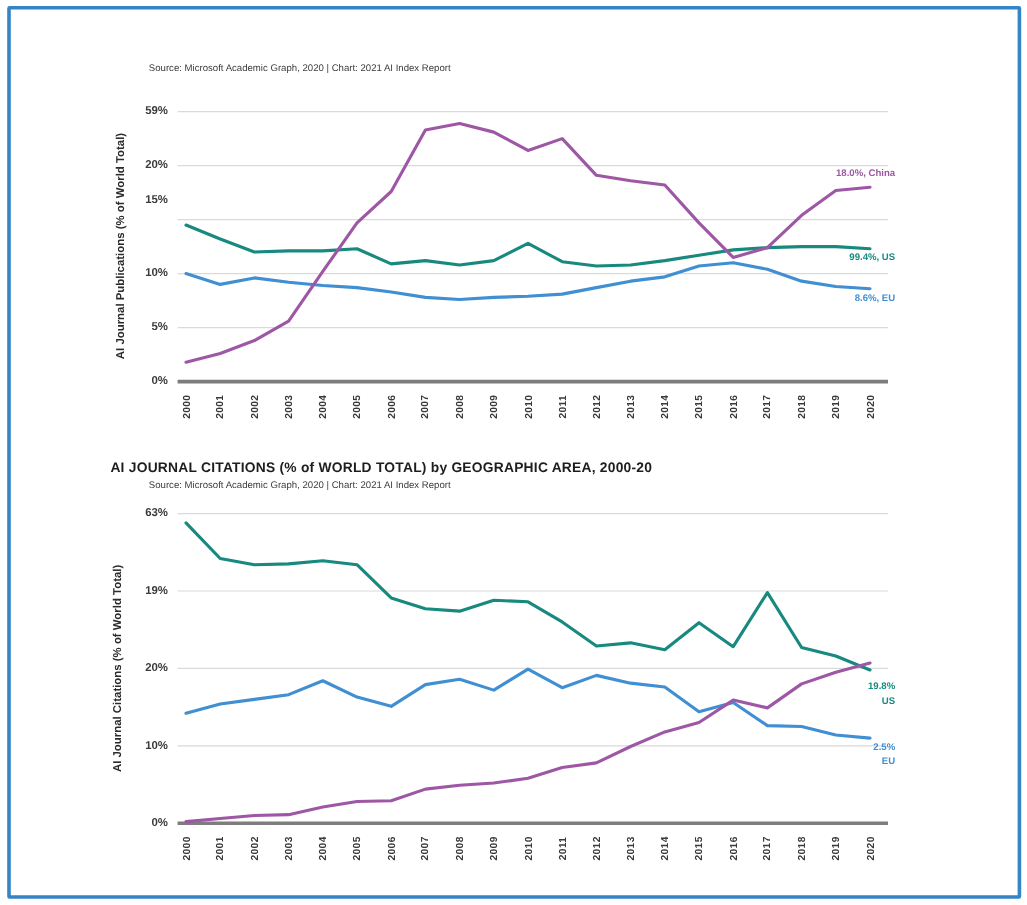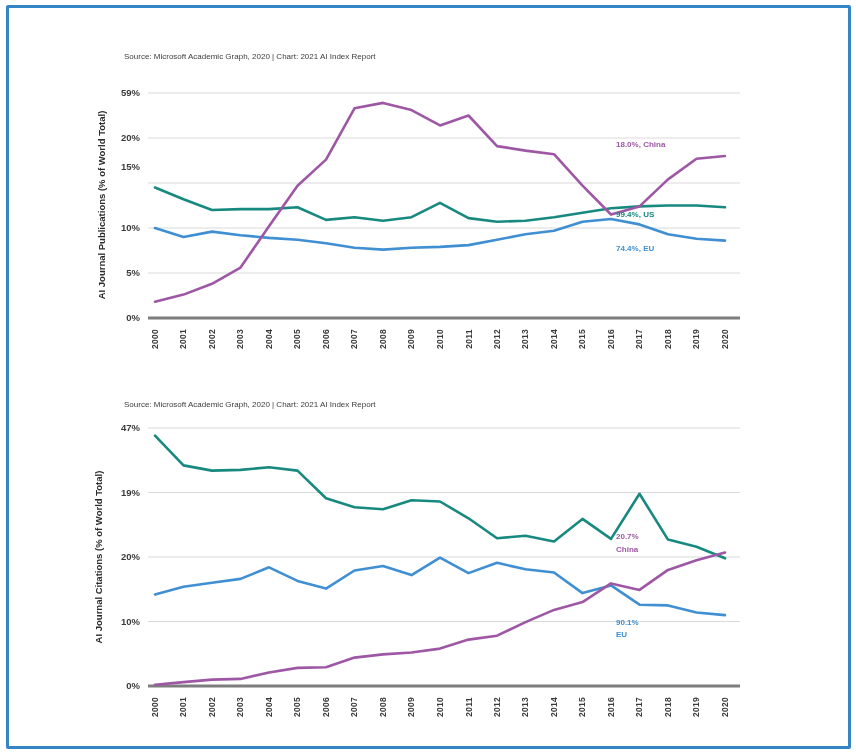--- a/index.html
+++ b/index.html
@@ -31,21 +31,21 @@
   }
   .xtick{
     position:absolute;width:34px;height:34px;display:flex;
     align-items:center;justify-content:center;
   }
   .xtick span{
     transform:rotate(-90deg);font-size:8.5px;font-weight:700;
     color:#3b3b3b;letter-spacing:0.3px;white-space:nowrap;
   }
   .endlabel{
-    position:absolute;right:-6px;width:130px;
+    position:absolute;right:-6px;width:130px;text-align:right;
     font-size:8px;font-weight:700;line-height:1.55;white-space:nowrap;
   }
 </style>
 </head>
 <body>
 
 <div style="position:absolute;inset:0;">
 
   <div class="frame"></div>
 
@@ -129,45 +129,46 @@
       <div class="xtick" style="left: 531.5px; top: 229px;">
         <span>2019</span>
       </div>
       <div class="xtick" style="left: 560px; top: 229px;">
         <span>2020</span>
       </div>
       <div class="endlabel" style="color: rgb(23, 137, 127); top: 116.3px;">
         <div>99.4%, US</div>
       </div>
       <div class="endlabel" style="color: rgb(63, 143, 210); top: 149.6px;">
-        <div>74.4%, EU</div>
+        <div>8.6%, EU</div>
       </div>
       <div class="endlabel" style="color: rgb(157, 87, 165); top: 46px;">
         <div>18.0%, China</div>
       </div>
     </div>
 
+  <div class="chart-title" style="top:384px;">AI JOURNAL CITATIONS (% of WORLD TOTAL) by GEOGRAPHIC AREA, 2000-20</div>
   <div class="chart-source" style="top:400px;">Source: Microsoft Academic Graph, 2020 | Chart: 2021 AI Index Report</div>
   <div class="ylabel" style="left:98px;top:557px;">AI Journal Citations (% of World Total)</div>
   <div class="plot" style="left:148px;top:428px;width:592px;height:258px;">
     <svg preserveAspectRatio="none" viewBox="0 0 592 258">
         <line x1="0" x2="592" y1="258" y2="258" stroke="#7d7d7d" stroke-width="3"></line>
         <line x1="0" x2="592" y1="193.5" y2="193.5" stroke="#dadada" stroke-width="1"></line>
         <line x1="0" x2="592" y1="129" y2="129" stroke="#dadada" stroke-width="1"></line>
         <line x1="0" x2="592" y1="64.5" y2="64.5" stroke="#dadada" stroke-width="1"></line>
         <line x1="0" x2="592" y1="0" y2="0" stroke="#dadada" stroke-width="1"></line>
         <polyline points="7.0,7.7 35.5,37.4 64.0,42.6 92.5,41.9 121.0,39.3 149.5,42.6 178.0,70.3 206.5,79.3 235.0,81.3 263.5,72.2 292.0,73.5 320.5,90.3 349.0,110.3 377.5,107.7 406.0,113.5 434.5,90.9 463.0,110.9 491.5,65.8 520.0,111.6 548.5,118.7 577.0,130.3" fill="none" stroke="#17897f" stroke-width="2.6" stroke-linejoin="round" stroke-linecap="round"></polyline>
         <polyline points="7.0,166.4 35.5,158.7 64.0,154.8 92.5,150.9 121.0,139.3 149.5,152.9 178.0,160.6 206.5,142.5 235.0,138.0 263.5,147.1 292.0,129.6 320.5,145.1 349.0,134.8 377.5,141.3 406.0,144.5 434.5,165.1 463.0,157.4 491.5,176.7 520.0,177.4 548.5,184.5 577.0,187.1" fill="none" stroke="#3f8fd2" stroke-width="2.6" stroke-linejoin="round" stroke-linecap="round"></polyline>
         <polyline points="7.0,256.7 35.5,254.1 64.0,251.6 92.5,250.9 121.0,244.5 149.5,239.9 178.0,239.3 206.5,229.6 235.0,226.4 263.5,224.5 292.0,220.6 320.5,211.6 349.0,207.7 377.5,194.1 406.0,181.9 434.5,174.1 463.0,155.4 491.5,161.9 520.0,141.9 548.5,132.2 577.0,124.5" fill="none" stroke="#9d57a5" stroke-width="2.6" stroke-linejoin="round" stroke-linecap="round"></polyline>
       </svg>
   <div class="ytick" style="top: 252px;">0%</div>
       <div class="ytick" style="top: 187.5px;">10%</div>
       <div class="ytick" style="top: 123px;">20%</div>
       <div class="ytick" style="top: 58.5px;">19%</div>
-      <div class="ytick" style="top: -6px;">47%</div>
+      <div class="ytick" style="top: -6px;">63%</div>
       <div class="xtick" style="left: -10px; top: 262px;">
         <span>2000</span>
       </div>
       <div class="xtick" style="left: 18.5px; top: 262px;">
         <span>2001</span>
       </div>
       <div class="xtick" style="left: 47px; top: 262px;">
         <span>2002</span>
       </div>
       <div class="xtick" style="left: 75.5px; top: 262px;">
@@ -217,23 +218,23 @@
       </div>
       <div class="xtick" style="left: 503px; top: 262px;">
         <span>2018</span>
       </div>
       <div class="xtick" style="left: 531.5px; top: 262px;">
         <span>2019</span>
       </div>
       <div class="xtick" style="left: 560px; top: 262px;">
         <span>2020</span>
       </div>
+      <div class="endlabel" style="color: rgb(23, 137, 127); top: 138.29px;">
+        <div>19.8%</div>
+        <div>US</div>
+      </div>
       <div class="endlabel" style="color: rgb(63, 143, 210); top: 189.05px;">
-        <div>90.1%</div>
+        <div>2.5%</div>
         <div>EU</div>
       </div>
-      <div class="endlabel" style="color: rgb(157, 87, 165); top: 103.485px;">
-        <div>20.7%</div>
-        <div>China</div>
-      </div>
     </div>
 
 </div>
 
 </body></html>

